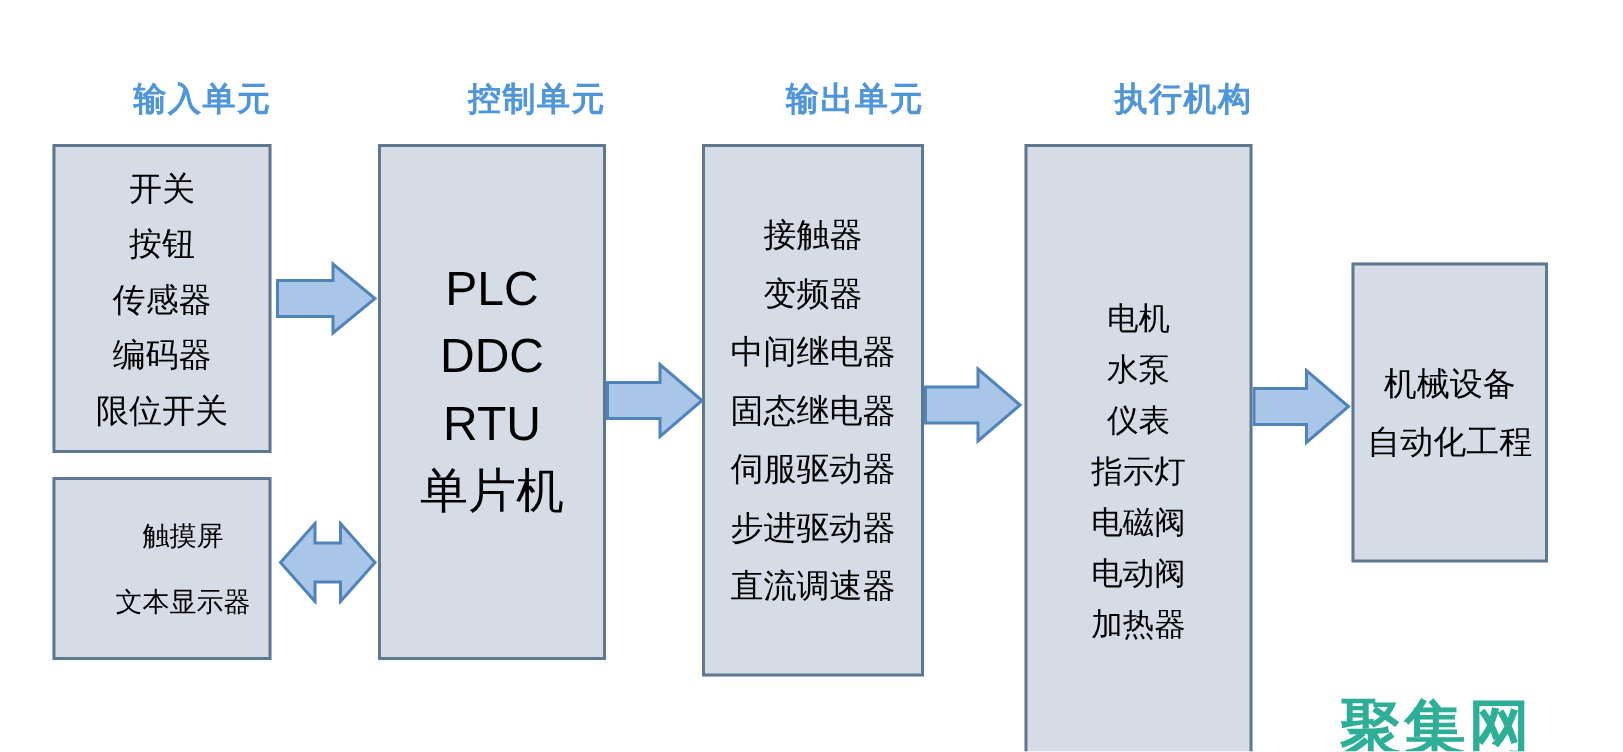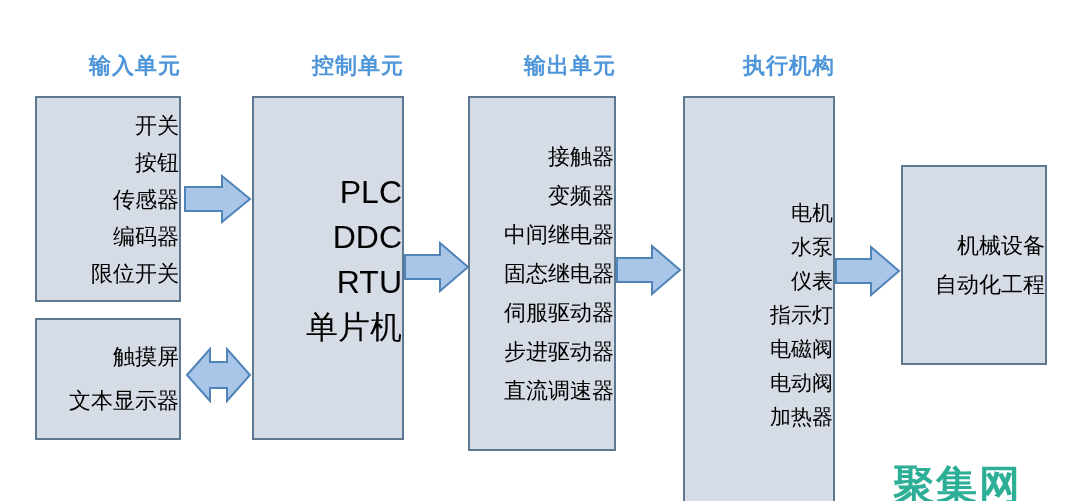--- a/index.html
+++ b/index.html
@@ -34,23 +34,23 @@
     box-sizing: border-box;
     background: var(--box-fill, #d6dce5);
     border: 2px solid var(--box-border, #5f7891);
     display: flex;
     align-items: center;
     justify-content: center;
     text-align: center;
     color: var(--body-text, #000000);
   }
   .items { width: 100%; }
-  .items div { white-space: nowrap; text-align: right; }
+  .items div { white-space: nowrap; }
   .box-input  .items { font-size: 22px; line-height: 37px; }
-  .box-hmi    .items { font-size: 22px; line-height: 44px; margin-left: 28px; }
+  .box-hmi    .items { font-size: 18px; line-height: 44px; margin-left: 28px; }
   .box-control .items { font-size: 32px; line-height: 45px; padding-bottom: 16px; }
   .box-output .items { font-size: 22px; line-height: 39px; }
   .box-actuator .items { font-size: 21px; line-height: 34px; }
   .box-result .items { font-size: 22px; line-height: 39px; }
   .arrow { position: absolute; }
   .arrow polygon {
     fill: var(--arrow-fill, #a9c6e8);
     stroke: var(--arrow-border, #5083b7);
     stroke-width: 2;
   }
@@ -118,21 +118,21 @@
       <div>电机</div>
       <div>水泵</div>
       <div>仪表</div>
       <div>指示灯</div>
       <div>电磁阀</div>
       <div>电动阀</div>
       <div>加热器</div>
     </div>
   </div>
 
-  <div class="box box-result" style="left:901px; top:165px; width:146px; height:200px">
+  <div class="box box-result" style="left:901px; top:175px; width:131px; height:200px">
     <div class="items">
       <div>机械设备</div>
       <div>自动化工程</div>
     </div>
   </div>
 
   <svg class="arrow" style="left:184px; top:174px" width="68" height="50" viewBox="0 0 68 50">
     <polygon points="1,13 38,13 38,2 66,25 38,48 38,37 1,37"></polygon>
   </svg>
 

